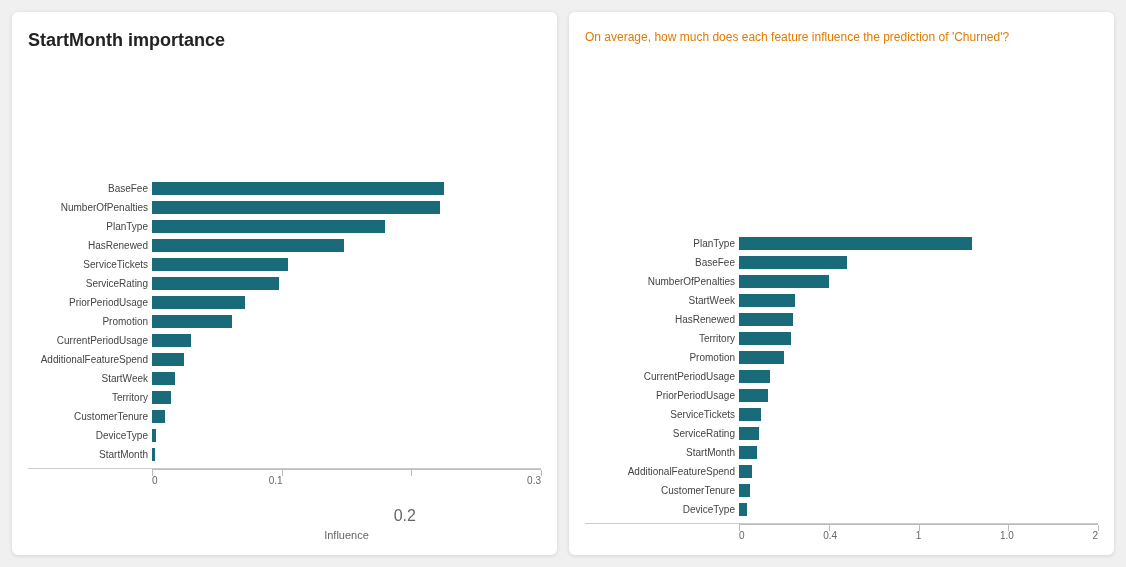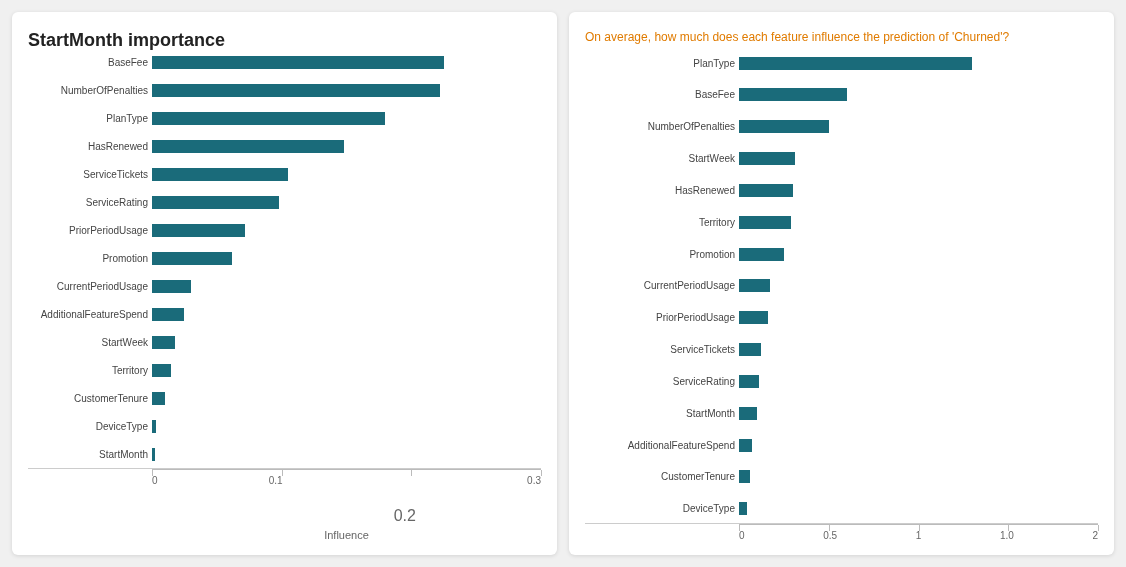--- a/index.html
+++ b/index.html
@@ -46,21 +46,21 @@
     .chart-area {
       flex: 1;
       display: flex;
       flex-direction: column;
       position: relative;
     }
     .bars-container {
       flex: 1;
       display: flex;
       flex-direction: column;
-      justify-content: space-between;
+      justify-content: flex-end;
     }
     .bar-row {
       display: flex;
       align-items: center;
       height: 18px;
       margin-bottom: 1px;
     }
     .bar-label {
       font-size: 10px;
       color: #444;
@@ -320,21 +320,21 @@
         <div style="flex:1; margin-left:4px;">
           <div style="border-top:1px solid #bbb; position:relative; height:6px;">
             <div style="position:absolute;left:0%;top:0;height:6px;border-left:1px solid #bbb;"></div>
             <div style="position:absolute;left:25%;top:0;height:6px;border-left:1px solid #bbb;"></div>
             <div style="position:absolute;left:50%;top:0;height:6px;border-left:1px solid #bbb;"></div>
             <div style="position:absolute;left:75%;top:0;height:6px;border-left:1px solid #bbb;"></div>
             <div style="position:absolute;left:100%;top:0;height:6px;border-left:1px solid #bbb;"></div>
           </div>
           <div style="display:flex;justify-content:space-between;">
             <span style="font-size:10px;color:#666;">0</span>
-            <span style="font-size:10px;color:#666;">0.5</span>
+            <span style="font-size:10px;color:#666;">0.4</span>
             <span style="font-size:10px;color:#666;">1</span>
             <span style="font-size:10px;color:#666;">1.0</span>
             <span style="font-size:10px;color:#666;">2</span>
           </div>
         </div>
       </div>
     </div>
   </div>
 </div>
 

